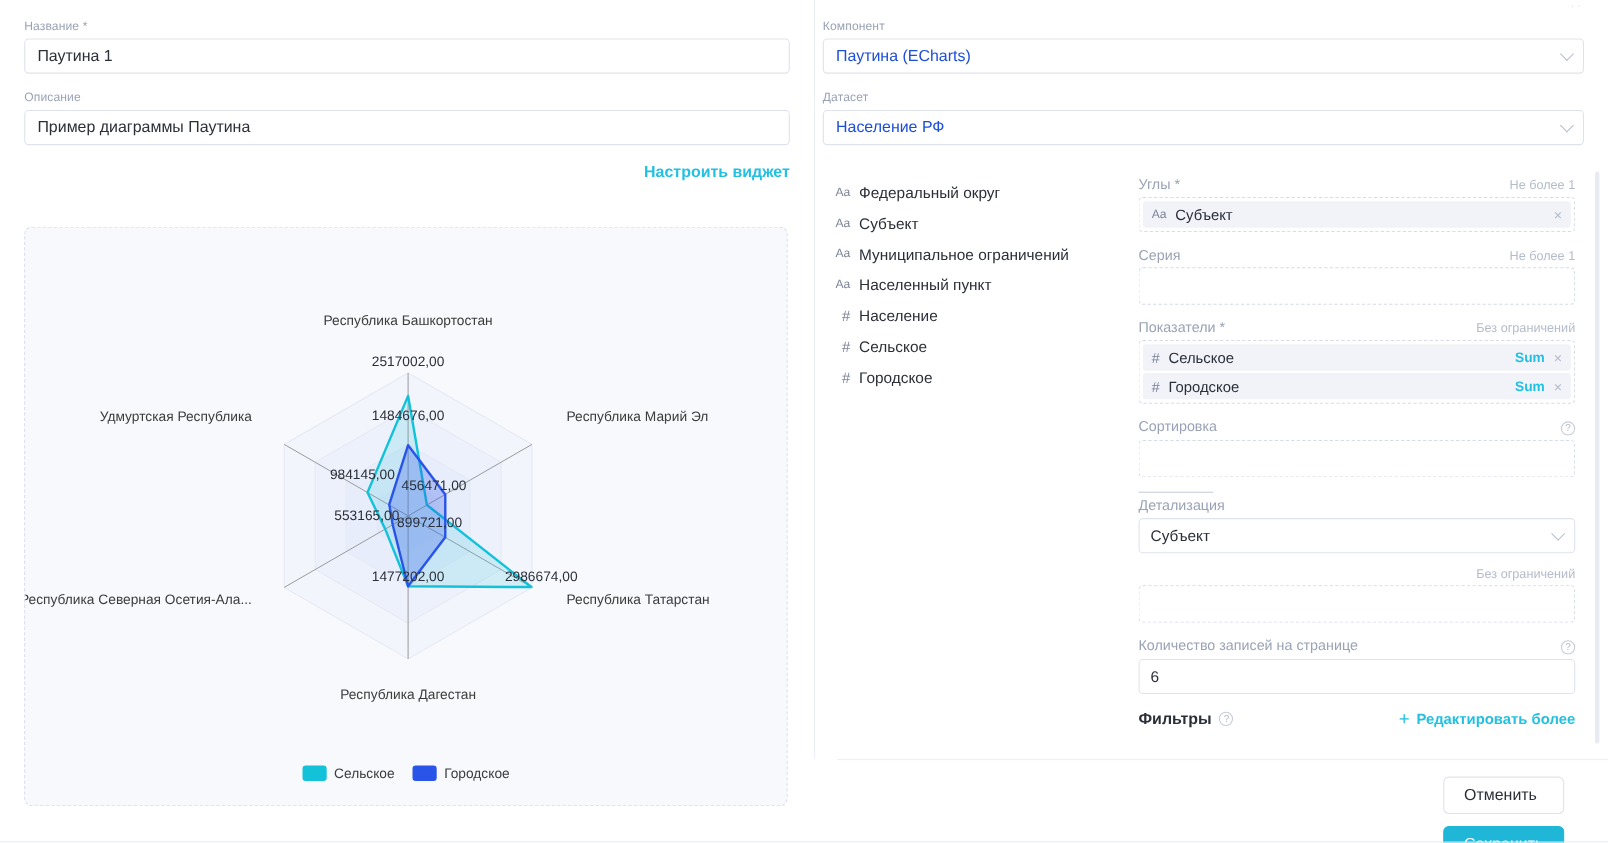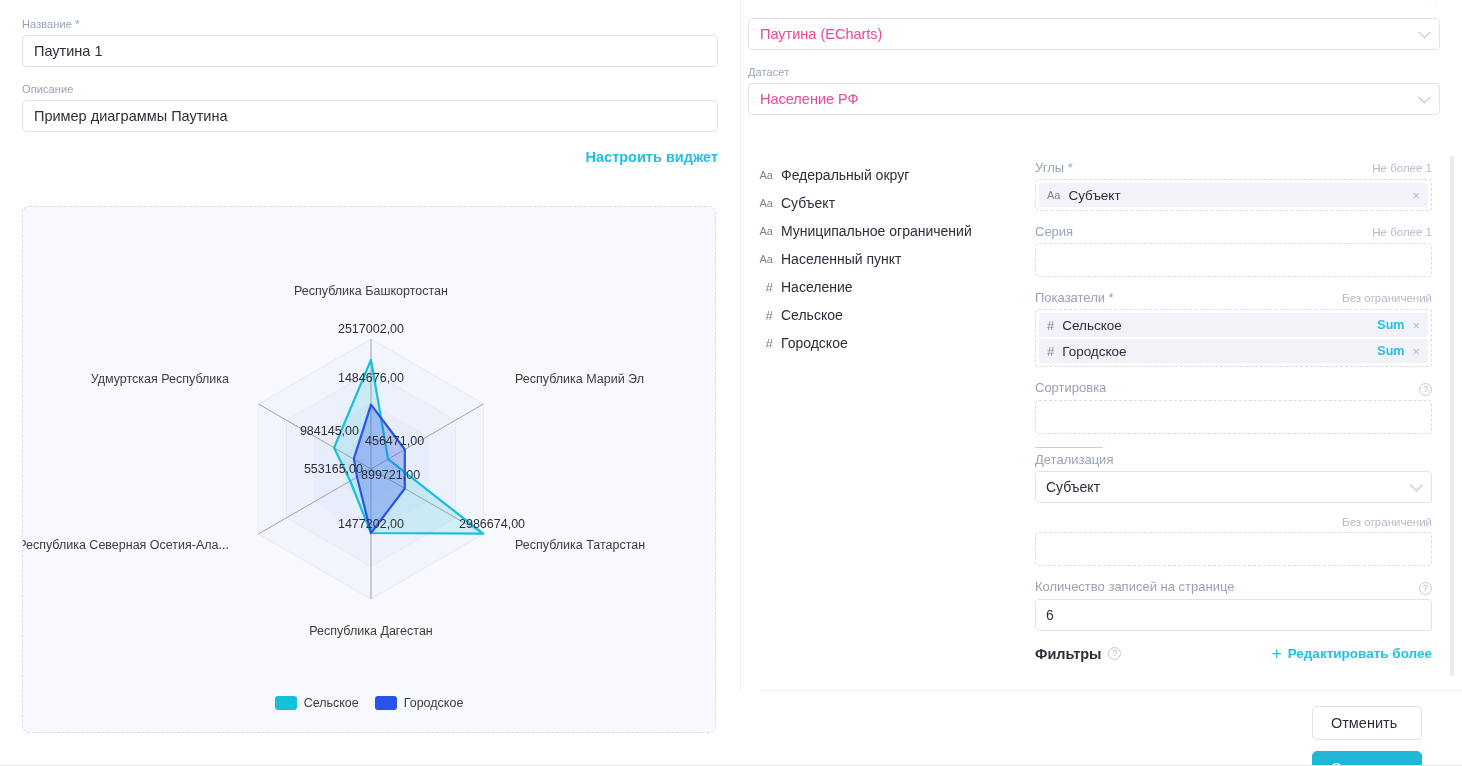--- a/index.html
+++ b/index.html
@@ -50,21 +50,21 @@
   
   .v-divider { position:absolute; left:740px; top:0; width:1px; height:690px; background:#eceff5; }
 
   
   .right-area { position:absolute; left:741px; top:0; width:721px; height:690px; }
 
   .top-selects { padding:18px 22px 0 7px; }
 
   .select-input {
     width:100%; height:32px; border:1px solid #dfe3ec; border-radius:4px;
-    background:#fff; padding:0 30px 0 11px; font-size:14.5px; color:#ec4899;
+    background:#fff; padding:0 30px 0 11px; font-size:14.5px; color:#1d4ed8;
     display:flex; align-items:center; position:relative;
   }
   .chev {
     position:absolute; right:10px; top:50%; width:9px; height:9px;
     border-right:1.4px solid #b9c0d0; border-bottom:1.4px solid #b9c0d0;
     transform:translateY(-70%) rotate(45deg);
   }
 
   
   .panel-cols { position:absolute; left:0; top:152px; width:721px; height:538px; display:flex;justify-content:center; }
@@ -228,20 +228,21 @@
       </div>
     </div>
   </div>
 
   <div class="v-divider"></div>
 
   <div class="right-area">
 
     <div class="top-selects">
       <div class="field-block">
+        <span class="field-label">Компонент</span>
         <div class="select-input">
           <span>Паутина (ECharts)</span>
           <span class="chev"></span>
         </div>
       </div>
       <div class="field-block">
         <span class="field-label">Датасет</span>
         <div class="select-input">
           <span>Население РФ</span>
           <span class="chev"></span>

